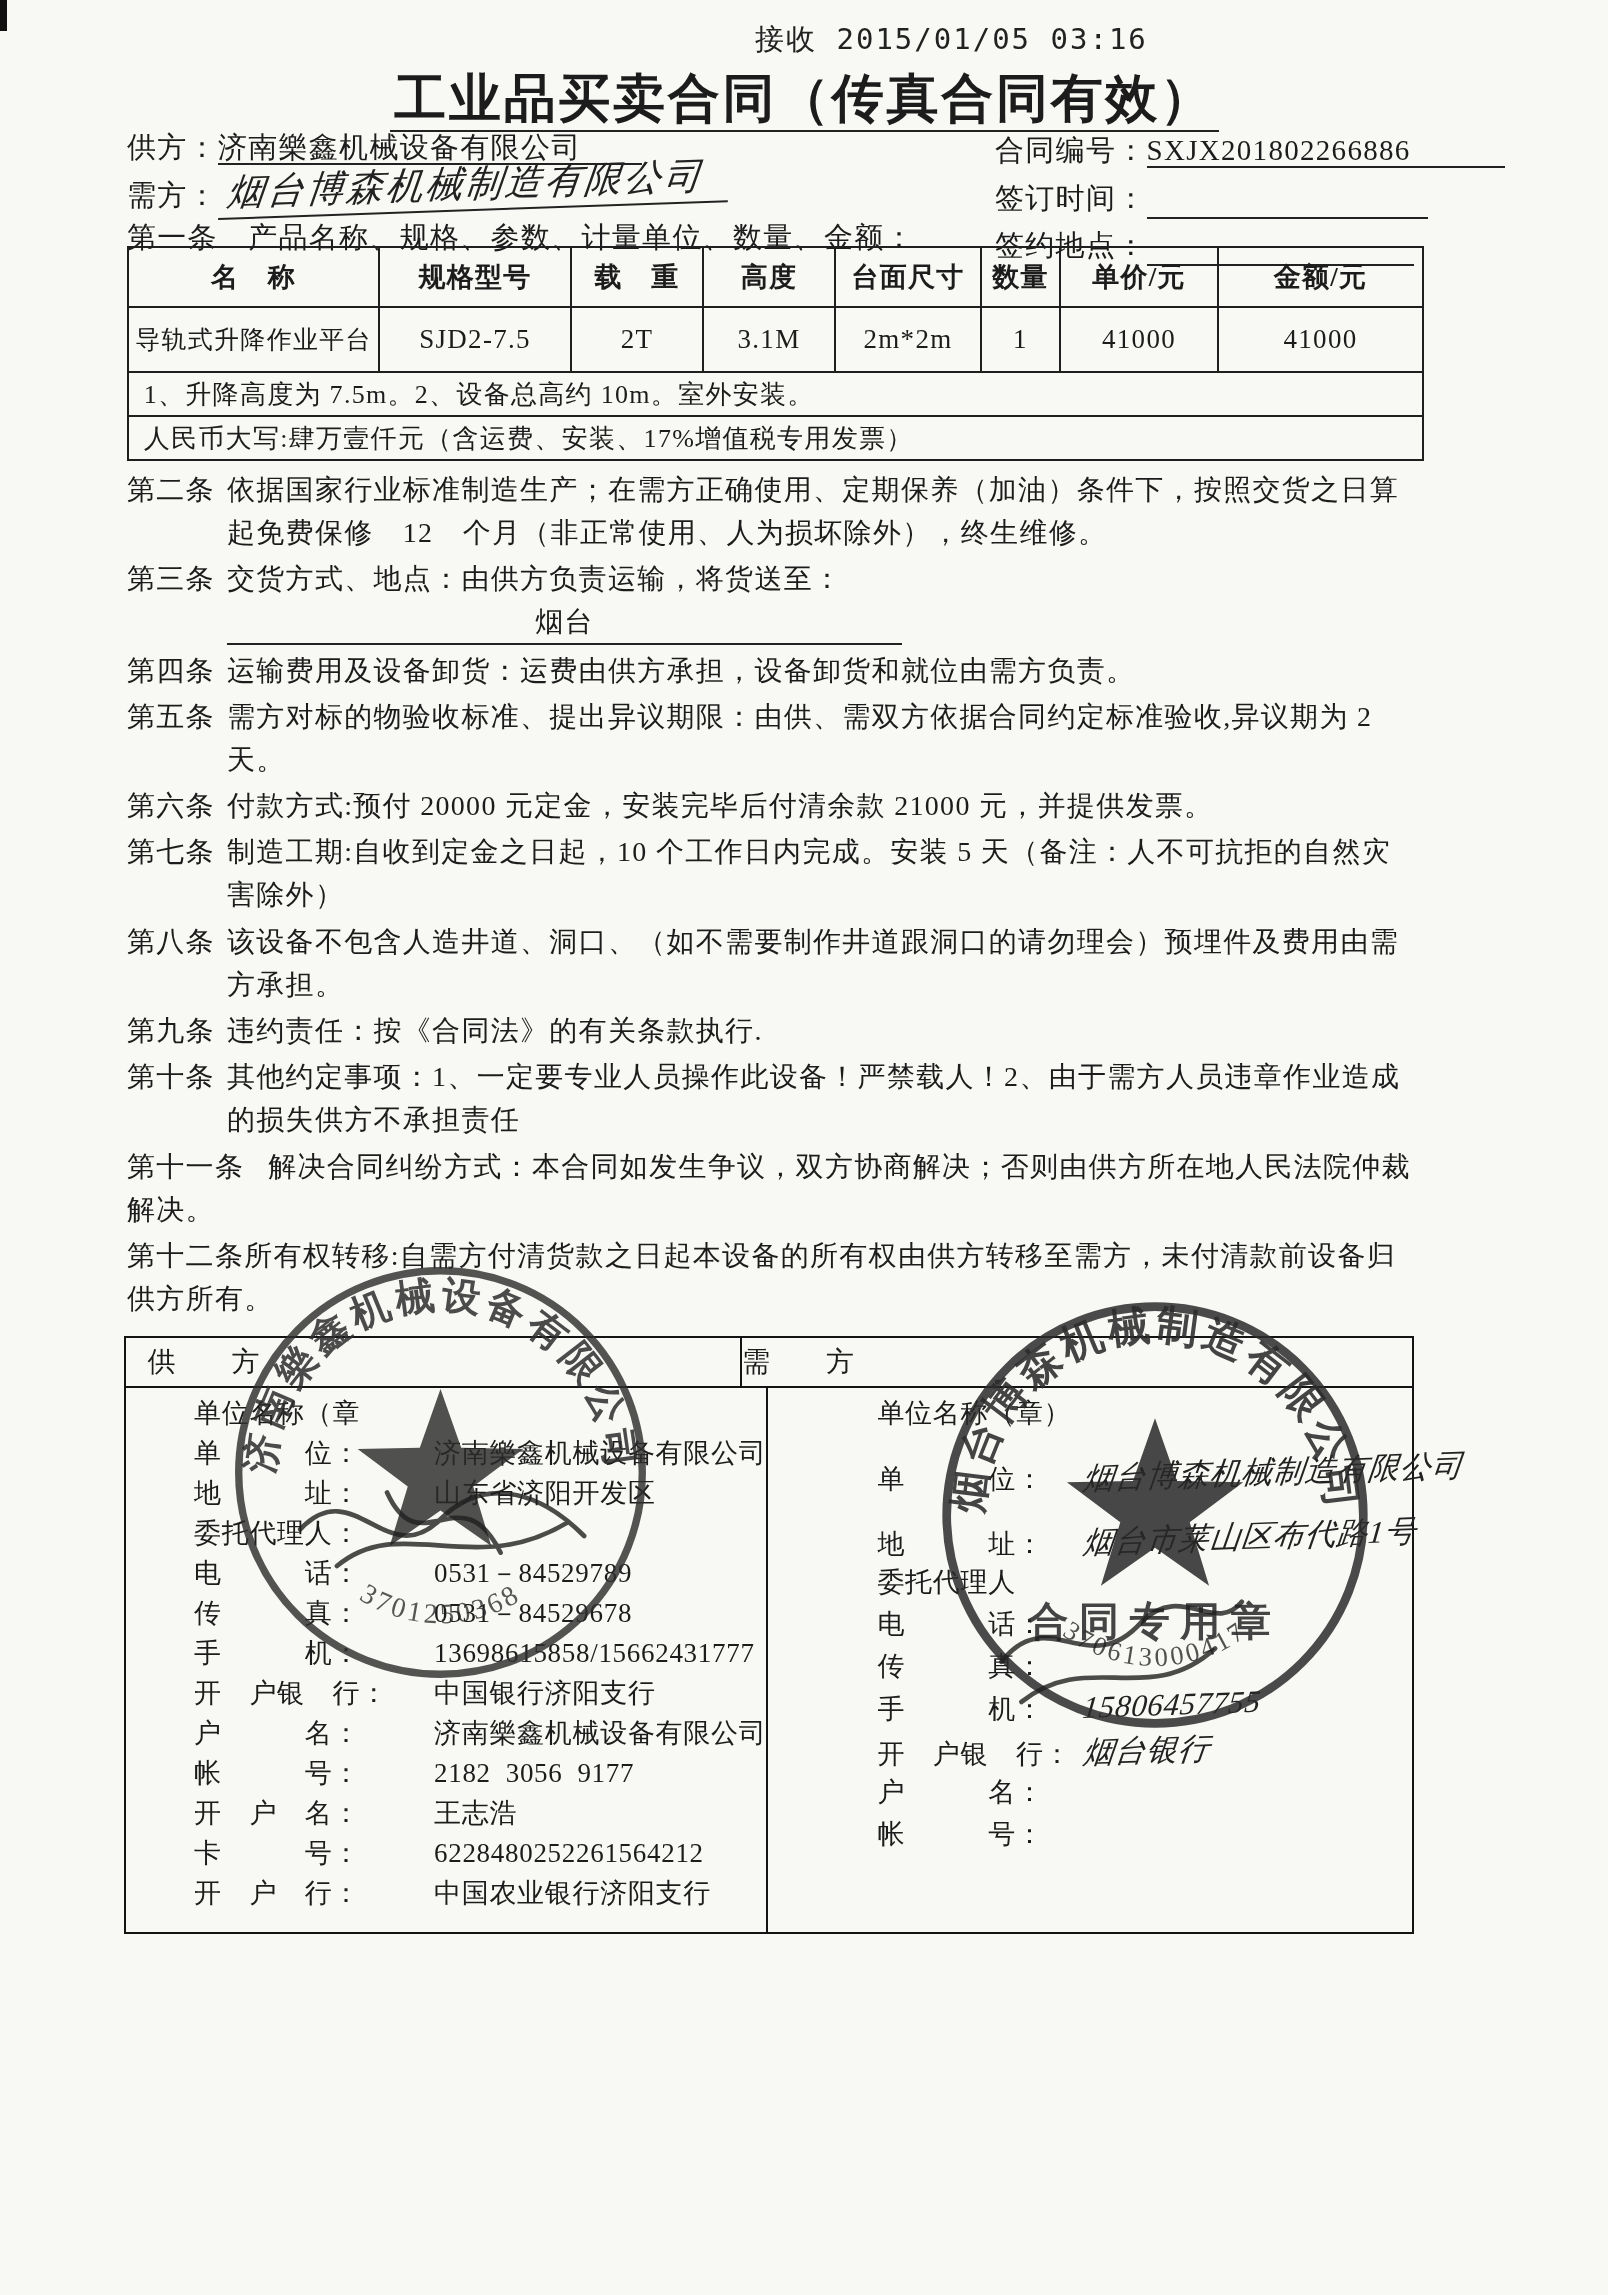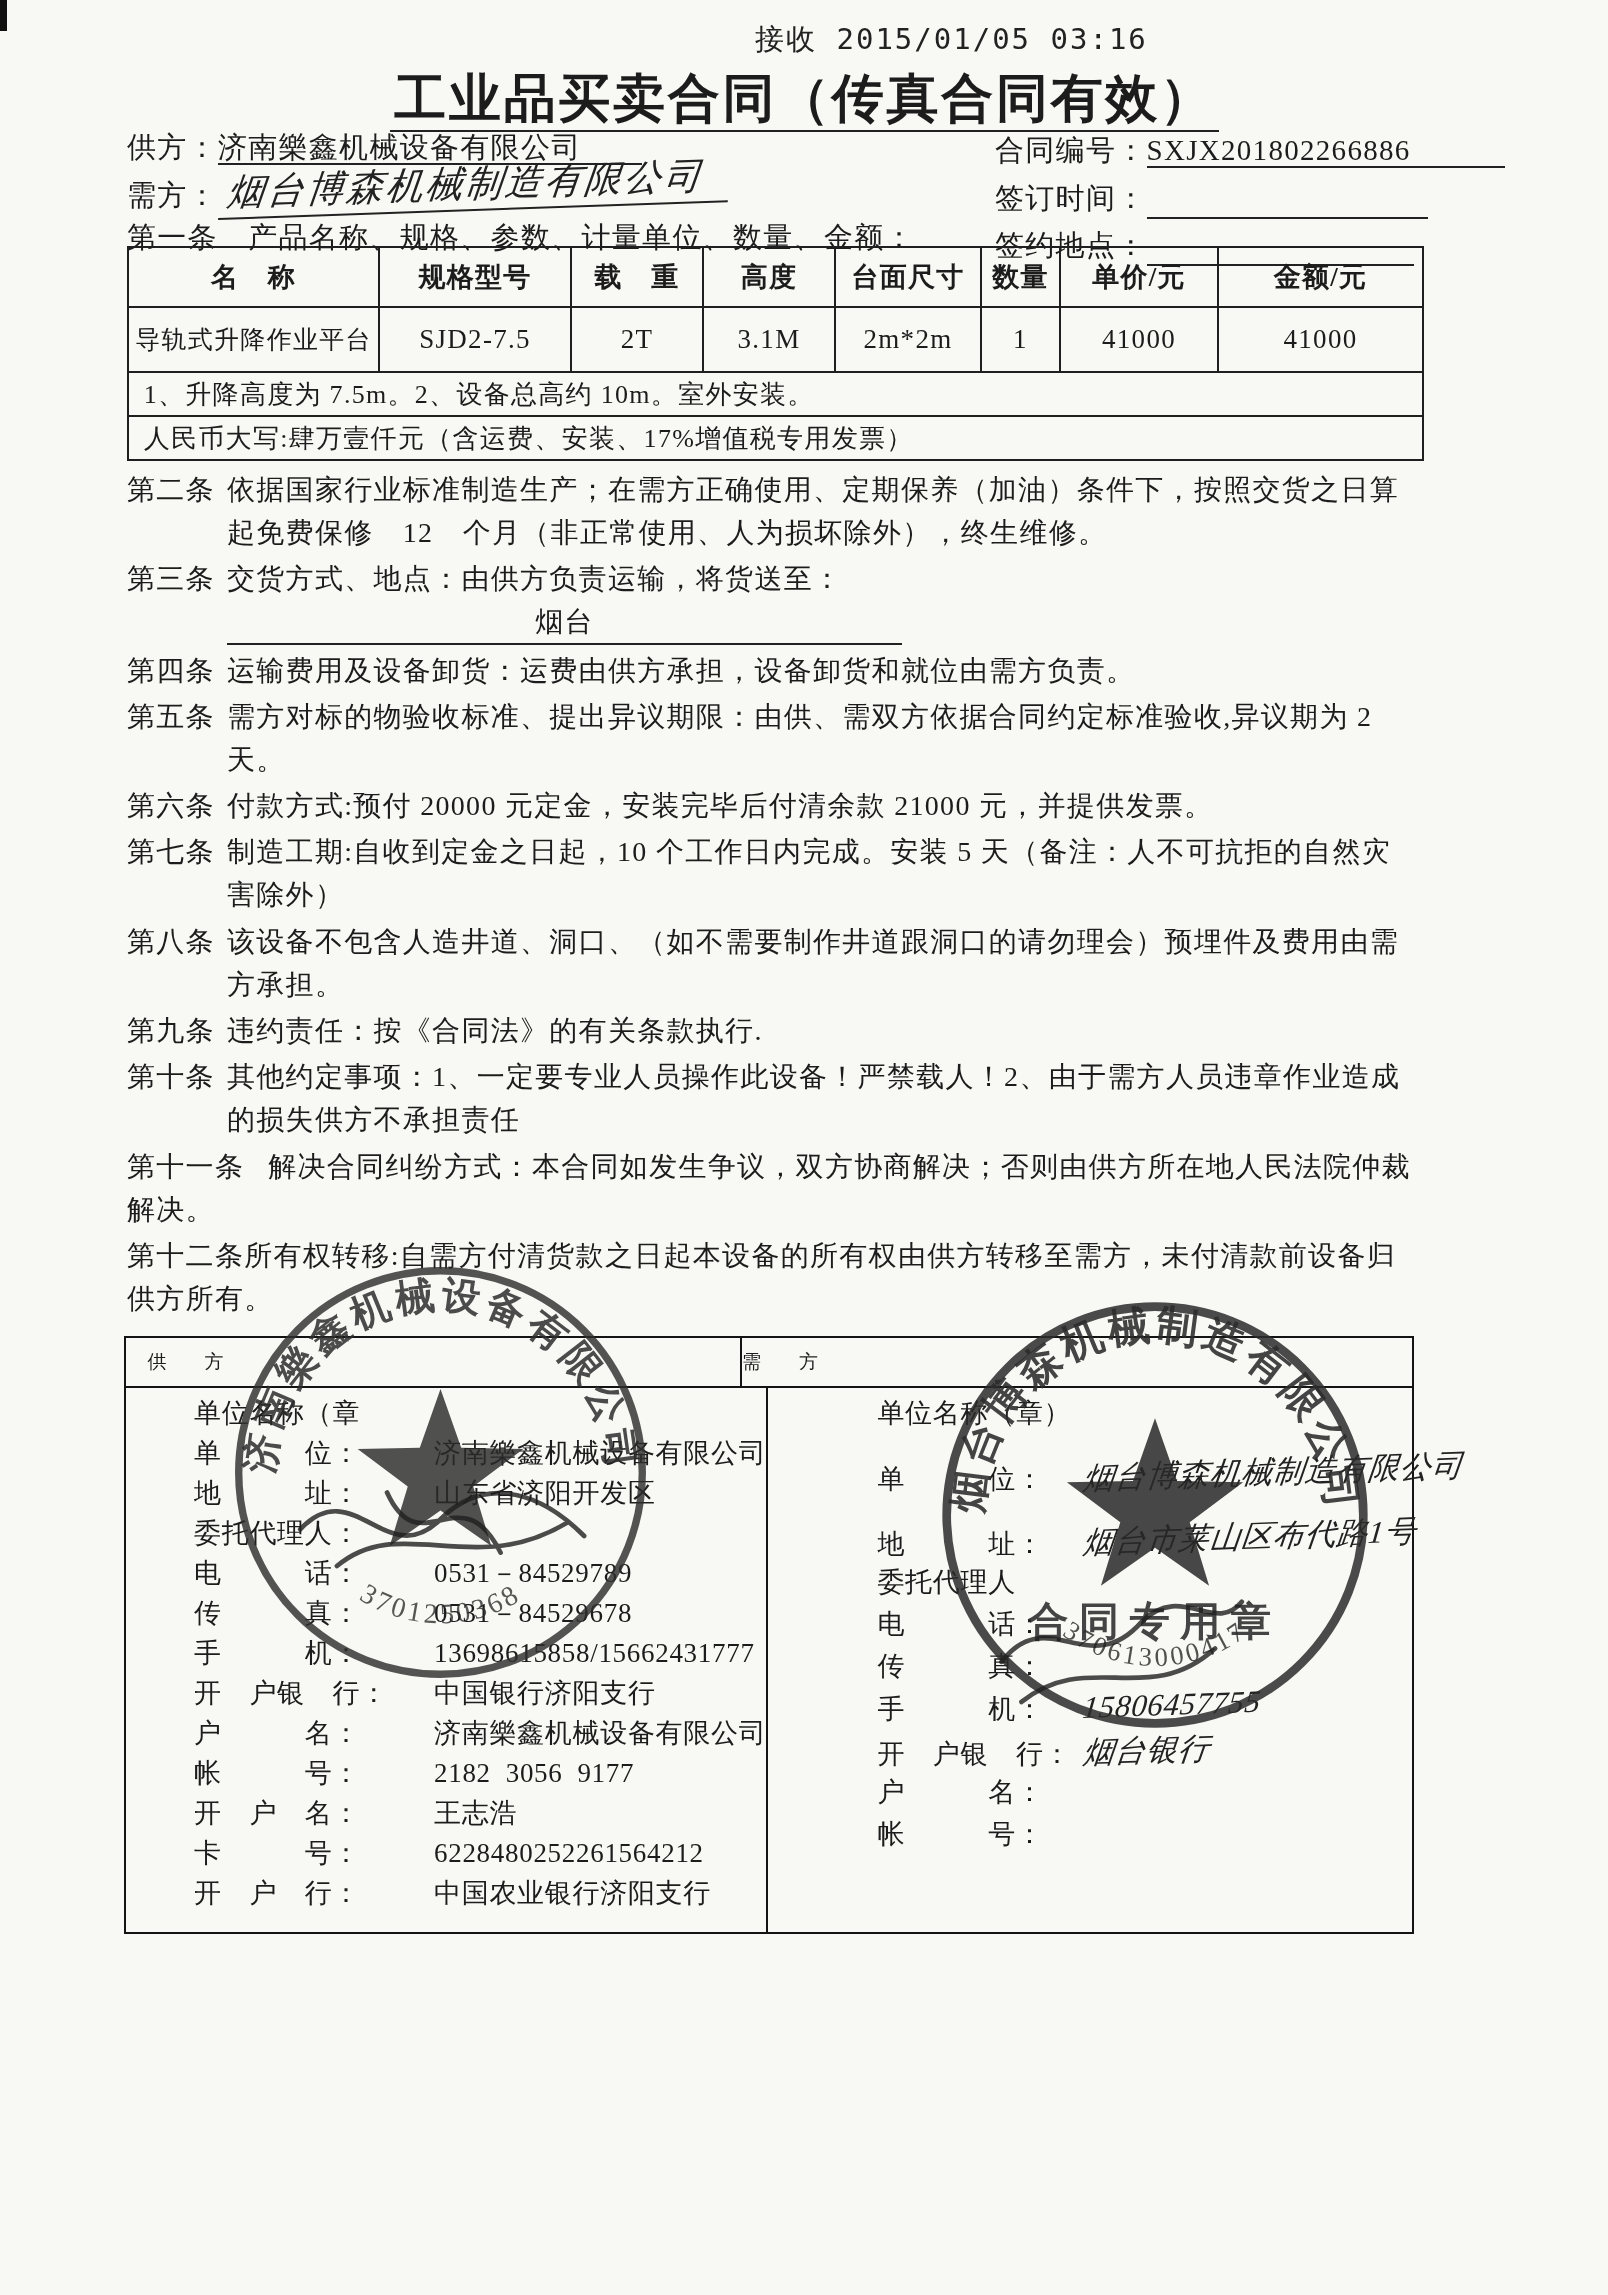--- a/index.html
+++ b/index.html
@@ -42,21 +42,21 @@
   .clause{display:flex;margin-bottom:3.3px;}
   .clause .clause-label{flex:0 0 100px;}
   .clause .clause-text{flex:1;}
   .clause-flow{margin-bottom:3.3px;}
   .clause-flow .clause-label{margin-right:24px;}
   .clause-flow.nogap .clause-label{margin-right:0;}
   .c3-blank{display:inline-block;width:675px;text-align:center;border-bottom:2px solid #222;}
   
   .sig{left:124px;top:1336px;width:1290px;height:598px;border:2.7px solid #141414;
     display:flex;flex-direction:column;box-sizing:border-box;background:transparent;}
-  .sig-header{display:flex;height:48px;border-bottom:2px solid #141414;font-size:19px;}
+  .sig-header{display:flex;height:48px;border-bottom:2px solid #141414;font-size:28px;}
   .sig-header .hcell{display:flex;align-items:center;white-space:pre;}
   .sig-header .hleft{width:616px;border-right:2px solid #141414;padding-left:21.4px;box-sizing:border-box;}
   .sig-header .hright{flex:1;}
   .sig-body{display:flex;flex:1;}
   .sig-col{box-sizing:border-box;padding-top:6.7px;margin-left:48px;}
   .sig-col.left{width:616px;border-right:2px solid #141414;padding-left:20px;}
   .sig-col.right{flex:1;padding-left:61px;}
   .sig-row{display:flex;align-items:baseline;min-height:40px;font-size:27px;letter-spacing:0.7px;}
   .sig-col.right .sig-row{min-height:42px;}
   .sig-row .lbl{flex:0 0 240px;white-space:pre;}

